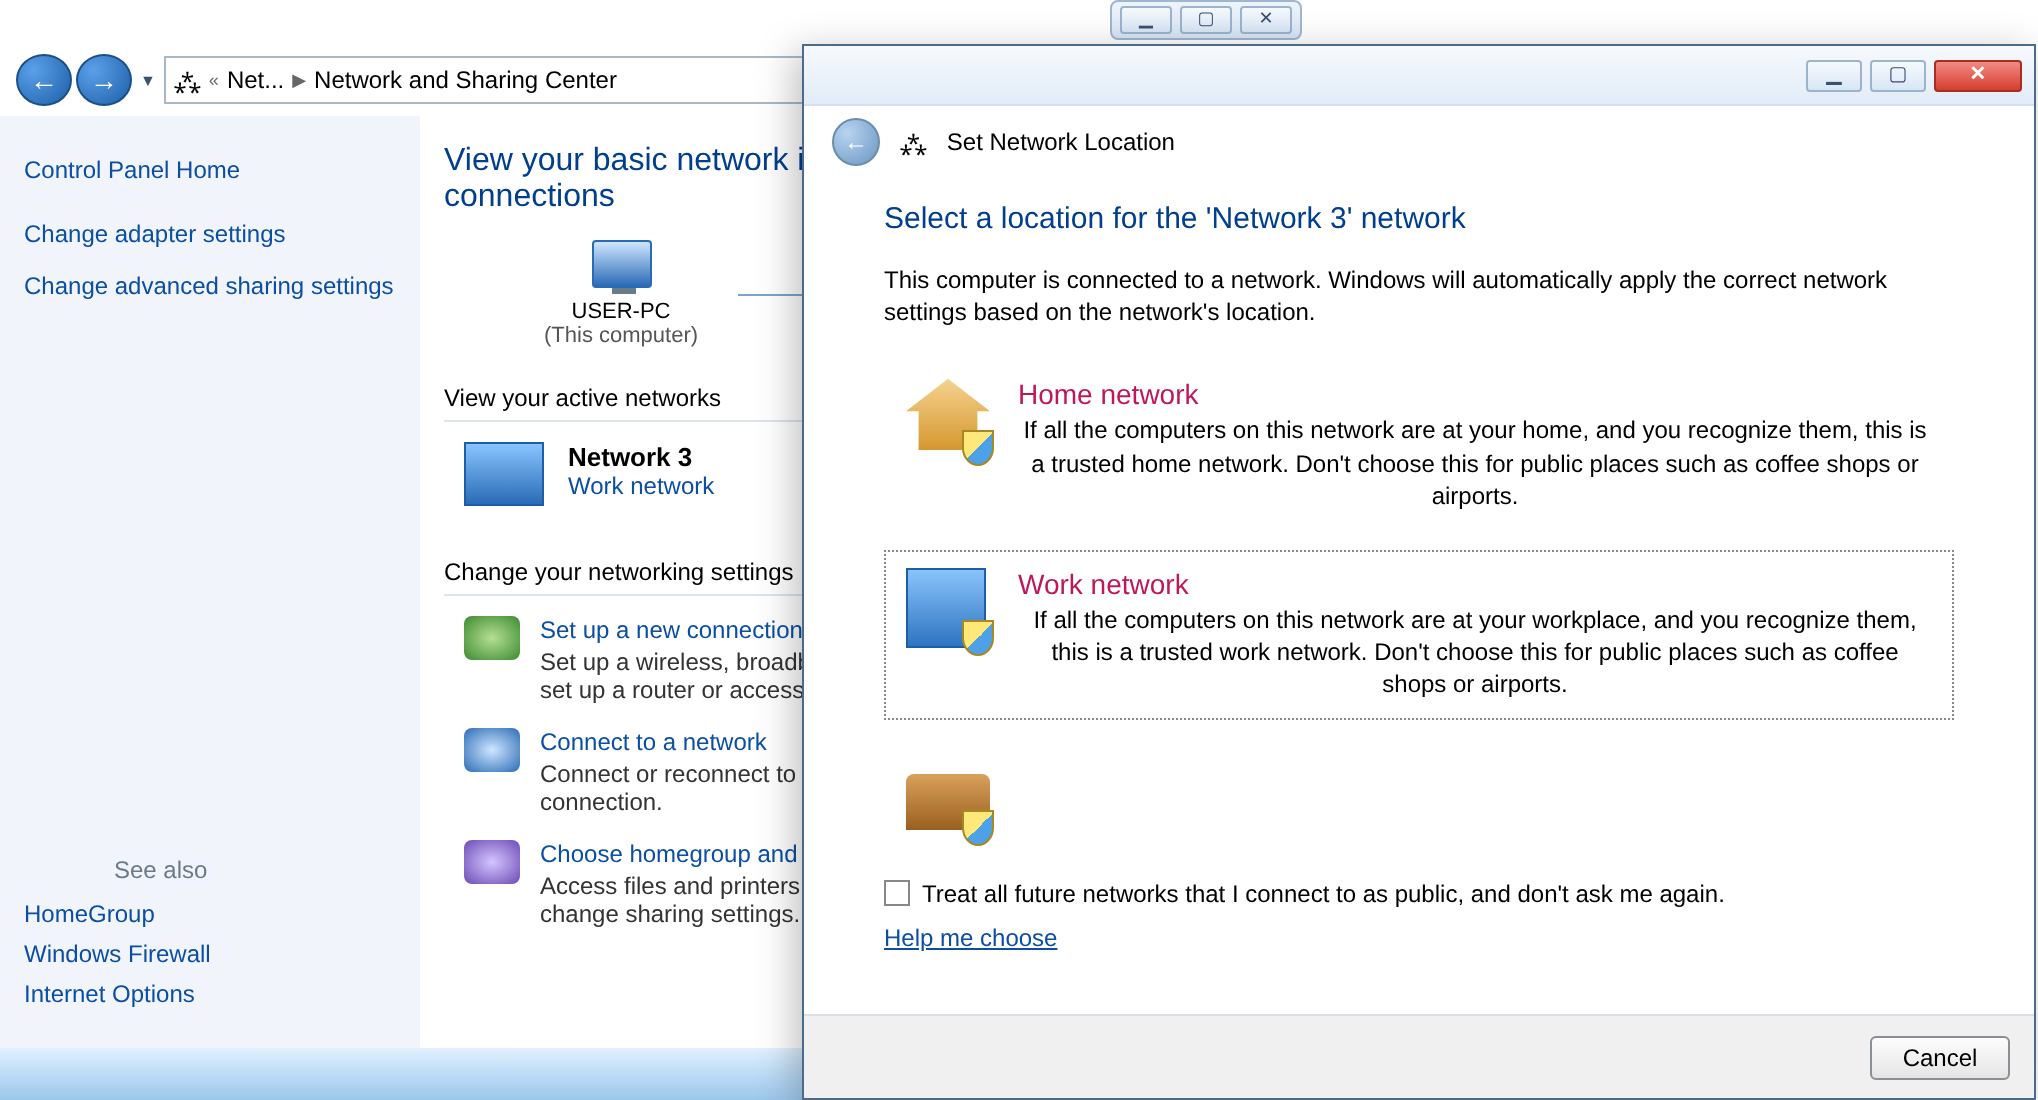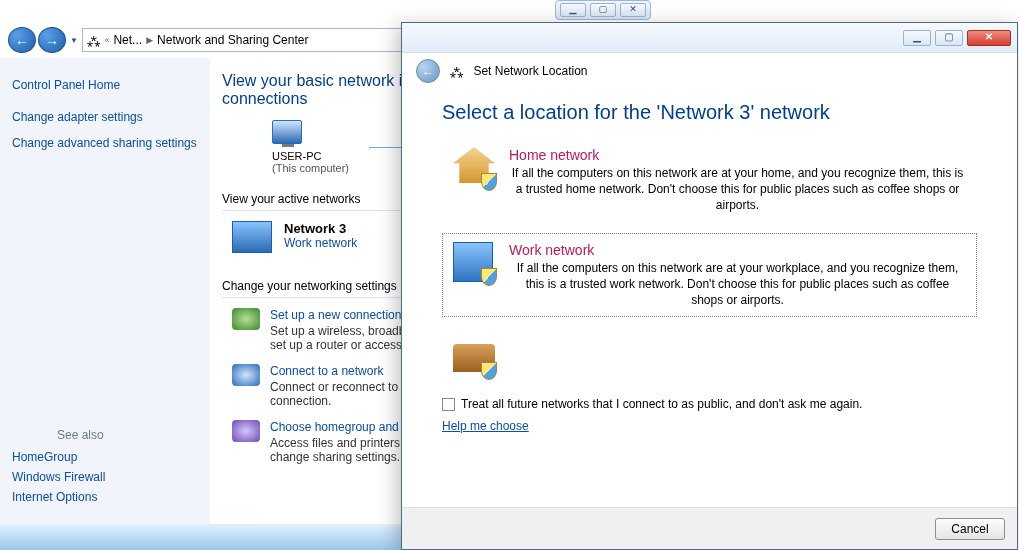--- a/index.html
+++ b/index.html
@@ -27,21 +27,21 @@
   .cp-body { position: absolute; top: 58px; left: 0; width: 651px; bottom: 26px; display: flex; }
   .cp-sidebar { width: 210px; background: #f1f5fb; border-right: 0; padding: 14px 12px; display:flex; flex-direction:column;}
   .cp-sidebar .side-link { color: #0b4ea2; font-size: 12px; margin: 6px 0; cursor:pointer; }
   .cp-sidebar .side-home { font-weight: normal; color: #0b4ea2; margin-bottom: 12px;}
   .cp-sidebar .see-also { margin-top:auto; }
   .cp-sidebar .see-also-h { color:#6b7a8b; font-size:12px; margin-bottom:8px;margin-left:45px;}
   
   .cp-main { flex:1; padding: 14px 6px 0 12px; overflow:hidden; white-space:normal;}
   .cp-main-title { color:#003e8e; font-size:16px; margin-bottom:12px; font-weight:normal; }
   .net-map { display:flex; align-items:center; gap: 20px; margin: 10px 0 4px 50px;}
-  .net-node { display:flex; flex-direction:column; font-size:12px;}
+  .net-node { display:flex; flex-direction:column; align-items:center; font-size:12px;}
   .net-node .pc-icon { width:30px; height:24px; background: linear-gradient(#cfe6ff,#2a6bb5); border:1px solid #2a6bb5; border-radius:2px; position:relative;}
   .net-node .pc-icon::after { content:""; position:absolute; bottom:-4px; left:9px; width:12px; height:3px; background:#6a7b8c;}
   .net-node .net-icon { width:22px; height:22px; background: #3f95d8; border:1px solid #1c5fa8;}
   .net-line { width:38px; height:0; border-top:1px solid #7ba4cf;}
   .net-node .lbl { margin-top:6px; font-size:11px; }
   .net-node .sub { color:#555; font-size:11px; }
   
   .section-h { font-size:12px; color:#000; margin: 18px 0 0 0;}
   .hr { border:0; border-bottom:1px solid #dce4ee; margin:4px 0 10px 0;}
   
@@ -65,21 +65,21 @@
   .dlg-titlebar { height:30px; background: linear-gradient(#f6f9fd,#e2ecf7); display:flex; align-items:center; justify-content:flex-end; padding: 0 6px; border-bottom:1px solid #d6e0ec;}
   .dlg-titlebar .cap-btn { width:28px; height:16px; background: linear-gradient(#f6f9fd,#d8e6f5); border:1px solid #9bb3cd; border-radius:2px; margin-left:4px; font-size:10px; text-align:center; color:#3b5170; cursor:pointer;}
   .dlg-titlebar .cap-btn.close { background: linear-gradient(#f28a84,#d33f2f); color:#fff; border-color:#a82e21; font-weight:bold; width:44px;}
   
   .dlg-header { height:36px; display:flex; align-items:center; gap:10px; padding: 0 14px; }
   .dlg-back { width:24px; height:24px; border-radius:50%; background: radial-gradient(circle at 30% 30%,#b8d4ef,#6b96c2); border:1px solid #6b8eab; color:#fff; display:flex; align-items:center; justify-content:center; cursor:pointer;}
   .dlg-header .hdr-icon { font-size:12px; }
   .dlg-header .hdr-title { font-size:12px;}
   
   .dlg-content { flex:1; padding: 12px 40px 8px 40px; overflow:auto;}
-  .dlg-h1 { color:#003e8e; font-size:20px; font-weight:normal; margin-bottom:14px;}
+  .dlg-h1 { color:#003e8e; font-size:15px; font-weight:normal; margin-bottom:14px;}
   .dlg-intro { font-size:12px; color:#000; margin-bottom:16px; line-height:1.35;}
   
   .opt { display:flex; gap:14px; padding: 8px 10px; margin-bottom: 10px; cursor:pointer; border:1px solid transparent;}
   .opt.selected { border:1px dotted #888; }
   .opt .opt-icon { width:42px; height:42px; flex-shrink:0; position:relative;}
   .opt .opt-icon .shield { position:absolute; bottom:-2px; right:-2px; width:16px; height:18px; background: linear-gradient(135deg,#ffe87a 50%,#4ea0e8 50%); border-radius:0 0 50% 50%; border:1px solid #a88820;}
   .opt.home .opt-icon .main { width:42px; height:36px; background: linear-gradient(#f6d390,#d49730); clip-path: polygon(50% 0,100% 45%,85% 45%,85% 100%,15% 100%,15% 45%,0 45%);}
   .opt.work .opt-icon .main { width:40px; height:40px; background: linear-gradient(#89c3fb,#2e74c1); border:1px solid #1c5fa8;}
   .opt.public .opt-icon .main { width:42px; height:28px; background: linear-gradient(#d8a25a,#9a5f20); margin-top:8px; border-radius:4px 4px 0 0;}
   .opt .opt-text .opt-title { color:#be185d; font-size:14px; margin-bottom:2px;}
@@ -194,20 +194,21 @@
     <div class="cap-btn close">✕</div>
   </div>
   <div class="dlg-header">
     <div class="dlg-back">←</div>
     <span class="hdr-icon">⁂</span>
     <span class="hdr-title">Set Network Location</span>
   </div>
 
   <div class="dlg-content">
     <div class="dlg-h1">Select a location for the 'Network  3' network</div>
+    <div class="dlg-intro">This computer is connected to a network. Windows will automatically apply the correct network settings based on the network's location.</div>
     
     <div class="opt home">
       <div class="opt-icon">
           <div class="main"></div>
           <div class="shield"></div>
         </div>
       <div class="opt-text">
         <div class="opt-title">Home network</div>
         <div class="opt-desc">If all the computers on this network are at your home, and you recognize them, this is a trusted home network.  Don't choose this for public places such as coffee shops or airports.</div>
       </div>

